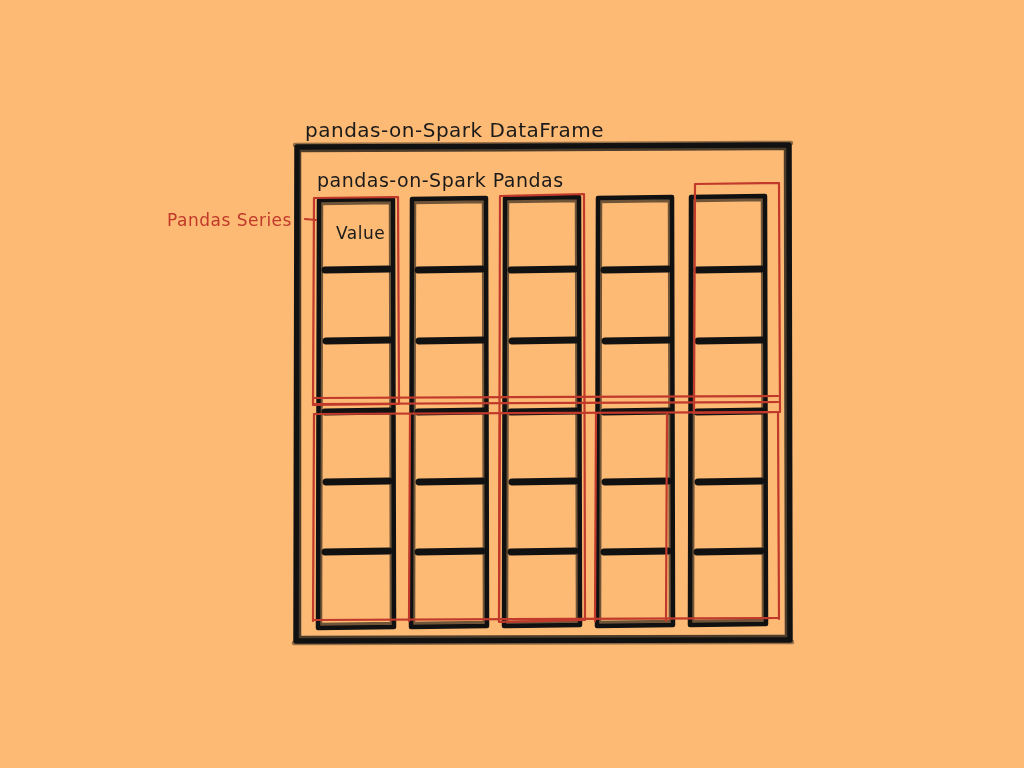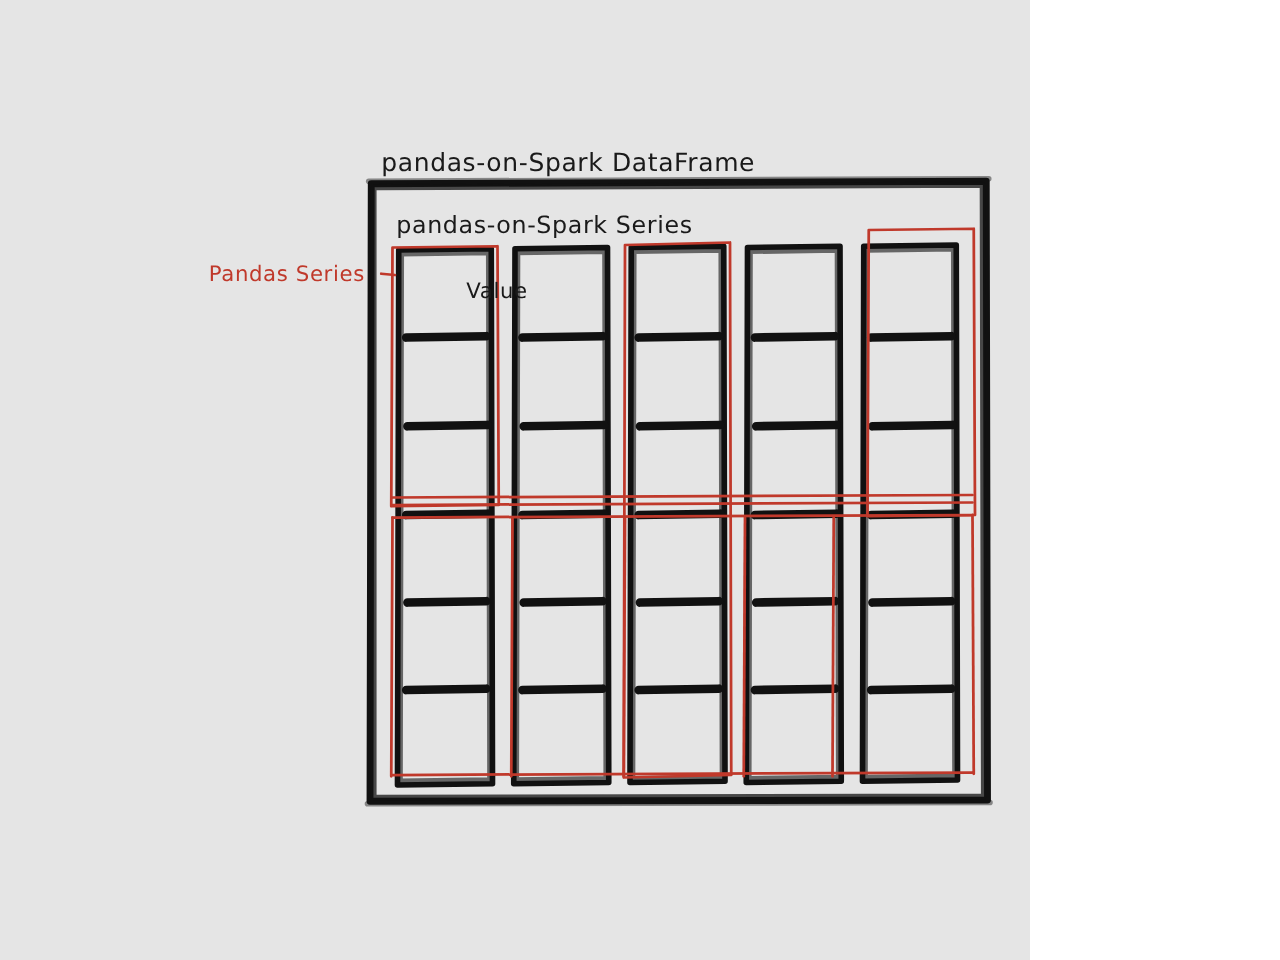--- a/index.html
+++ b/index.html
@@ -2,23 +2,23 @@
 <html><head>
 <meta charset="utf-8">
 <style>
   html, body {
     margin: 0;
     padding: 0;
     background: #ffffff;
   }
   #stage {
     position: relative;
-    width: 824px;
+    width: 1024px;
     height: 768px;
-    background: #e5e5e5;
+    background: #fdba74;
     overflow: hidden;
     font-family: "DejaVu Sans", sans-serif;
   }
 
   
   .label {
     position: absolute;
     white-space: nowrap;
     font-family: "DejaVu Sans", sans-serif;
     letter-spacing: 0.5px;
@@ -39,21 +39,20 @@
     left: 167px;
     top: 210px;
     font-size: 17px;
     color: #c0392b;
   }
   #value-label {
     left: 336px;
     top: 223px;
     font-size: 17px;
     color: #1a1a1a;
-    margin-left: 37px;
   }
 
   
   #sketch {
     position: absolute;
     left: 0;
     top: 0;
     width: 1024px;
     height: 768px;
   }
@@ -165,19 +164,19 @@
     </g>
 
     <g>
       <path class="red" d="M305,219 L316,220"></path>
     </g>
 
   </svg>
 
   <div class="label" id="df-title">pandas-on-Spark DataFrame</div>
 
-  <div class="label" id="series-title">pandas-on-Spark Series</div>
+  <div class="label" id="series-title">pandas-on-Spark Pandas</div>
 
   <div class="label" id="pandas-series-label">Pandas Series</div>
 
   <div class="label" id="value-label">Value</div>
 
 </div>
 
 </body></html>

